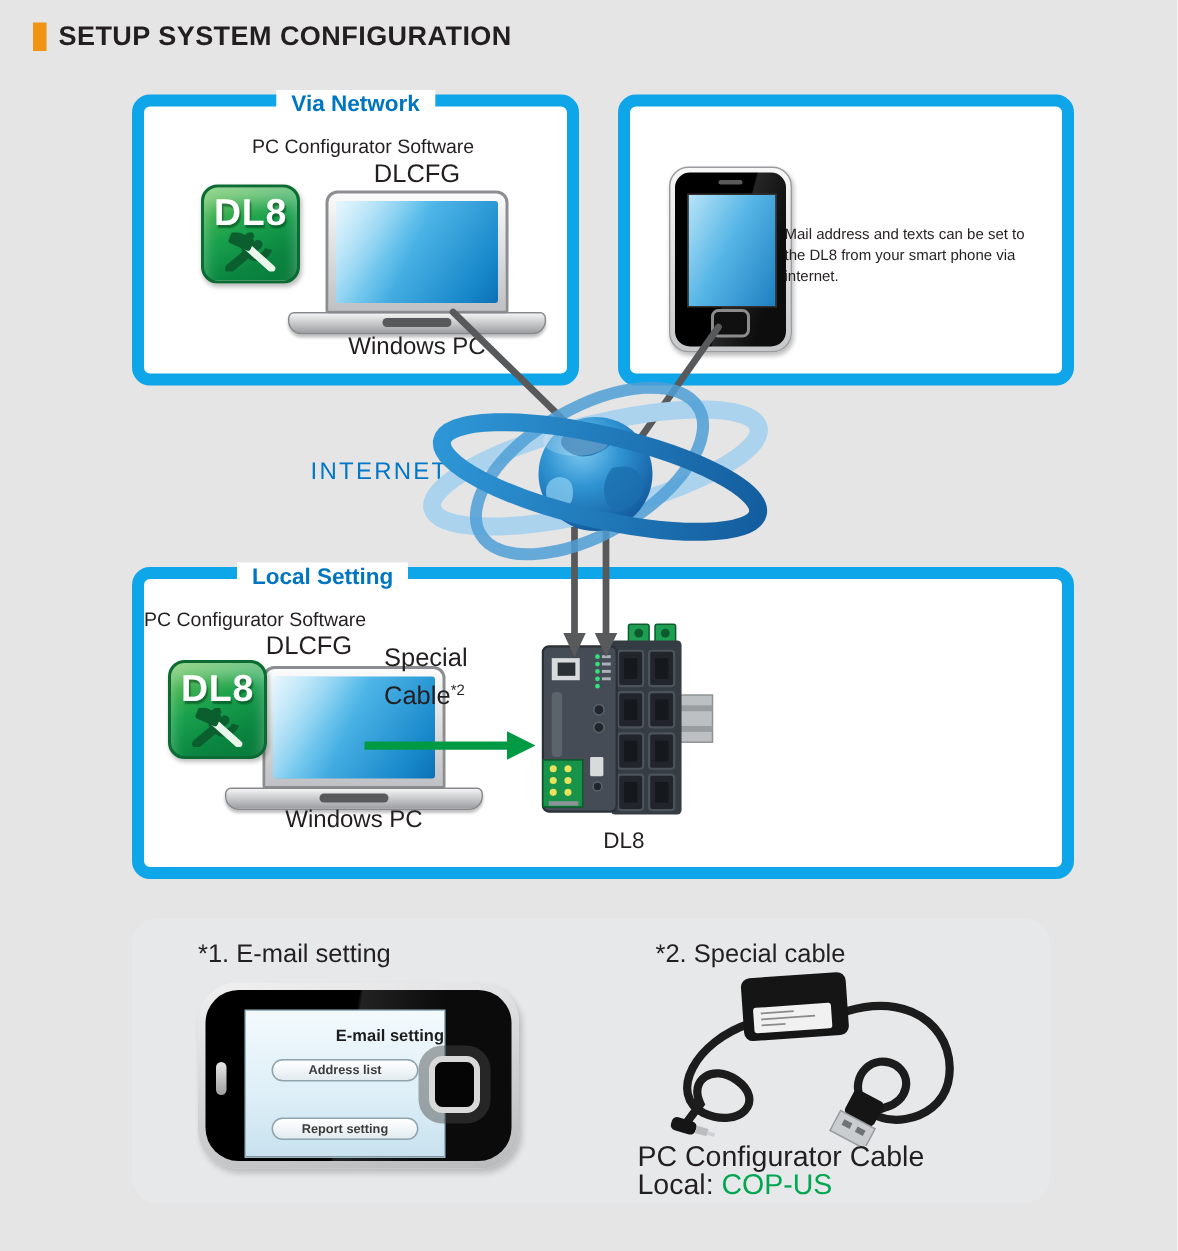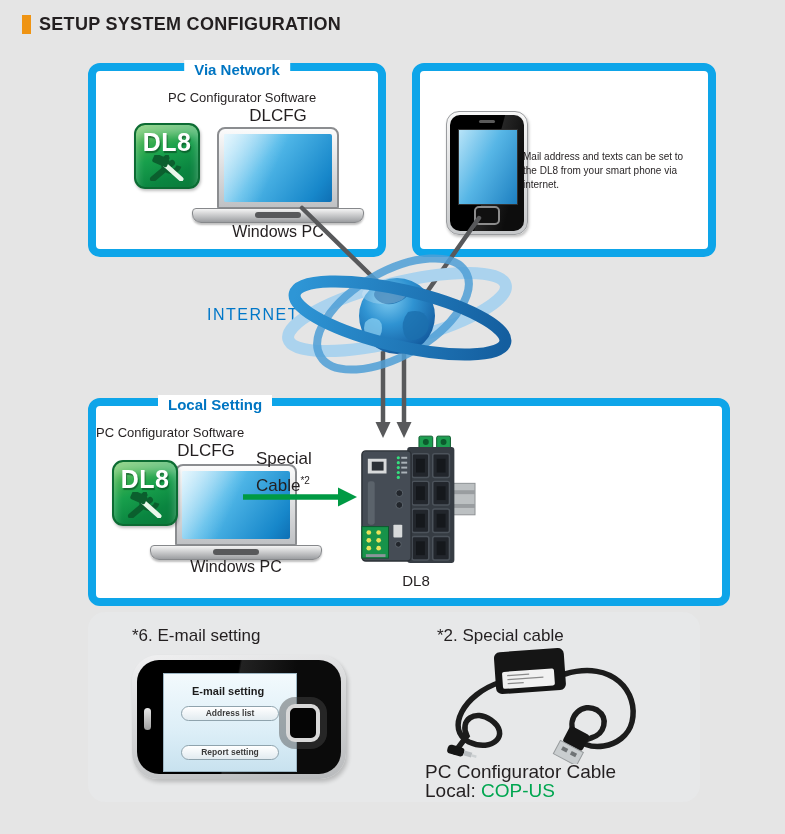--- a/index.html
+++ b/index.html
@@ -8,21 +8,21 @@
 
   
   .hdr{position:absolute;left:22px;top:14px;display:flex;align-items:center;}
   .hdr-bullet{width:9px;height:19px;background:#ef9413;margin-right:8px;}
   .hdr-title{font-size:18px;font-weight:bold;letter-spacing:.3px;}
 
   
   .gbox{position:absolute;border:8px solid #0ea5e9;border-radius:12px;background:#fff;}
   .box-via{left:88px;top:63px;width:282px;height:178px;}
   .box-mail{left:412px;top:63px;width:288px;height:178px;}
-  .box-local{left:88px;top:398px;width:612px;height:192px;padding-left:14px;}
+  .box-local{left:88px;top:378px;width:612px;height:192px;}
   .legend{position:absolute;top:-11px;background:#fff;padding:0 10px;font-size:15px;
           font-weight:bold;color:#0075c2;white-space:nowrap;line-height:20px;}
   .legend-center{left:50%;transform:translateX(-50%);}
   .legend sup{font-size:10px;}
   .soft-label{position:absolute;font-size:13px;width:220px;}
   .soft-name{position:absolute;font-size:17px;text-align:center;width:220px;}
   .pc-label{position:absolute;font-size:16px;text-align:center;width:220px;}
 
   
   .dl8-icon{position:absolute;width:62px;height:62px;border-radius:11px;
@@ -77,21 +77,21 @@
      background:#e7e8e9;border-radius:17px;}
   .note-heading{position:absolute;font-size:17px;}
 
   
   .phone-l{position:absolute;left:44px;top:43px;width:214px;height:124px;border-radius:26px;
      background:linear-gradient(170deg,#f0f0f1,#b8babc);box-shadow:2px 3px 4px rgba(0,0,0,.2);}
   .phone-l-body{position:absolute;inset:5px;border-radius:22px;overflow:hidden;
      background:linear-gradient(100deg,#000 46%,#222 47%,#0b0b0b 72%);}
   .phone-l-screen{position:absolute;left:26px;top:13px;width:132px;height:97px;
      background:linear-gradient(#f3fafd 0%,#dceef7 60%,#c8e2ef 100%);border:1px solid #9db6c4;}
-  .screen-title{font-size:11px;font-weight:bold;text-align:left;margin-top:11px;color:#1c1c1c;padding-left:28px;}
+  .screen-title{font-size:11px;font-weight:bold;text-align:right;margin-top:11px;color:#1c1c1c;padding-left:28px;}
   .screen-btn{width:96px;height:13px;margin:0 auto;border:1px solid #8fa3ad;border-radius:8px;
      background:linear-gradient(#ffffff,#e2ebf0);font-size:8.5px;font-weight:bold;color:#3c3c3c;
      text-align:center;line-height:13px;}
   .screen-btn.b1{margin-top:9px;}
   .screen-btn.b2{margin-top:24px;}
   .phone-l-slit{position:absolute;left:12px;top:53px;width:7px;height:22px;border-radius:4px;
      background:linear-gradient(#e8e8e8,#9e9e9e);}
   .phone-l-home{position:absolute;right:21px;top:44px;width:26px;height:30px;border-radius:9px;
      border:4.5px solid #d9d9d9;background:#050505;box-shadow:0 0 0 7px rgba(70,70,70,.45);}
 
@@ -284,21 +284,21 @@
       <circle cx="117" cy="64" r="38" fill="url(#sph)"></circle>
       <path d="M96 38 q14 -8 26 -2 q10 5 2 11 q-12 8 -22 4 q-12 -6 -6 -13z" fill="#1c6fae" opacity=".85"></path>
       <path d="M128 60 q16 -4 20 8 q3 12 -8 18 q-12 6 -16 -4 q-4 -12 4 -22z" fill="#1c6fae" opacity=".8"></path>
       <path d="M92 66 q10 0 10 10 q0 12 -10 10 q-8 -2 -8 -10 q0 -8 8 -10z" fill="#8fd2f2" opacity=".7"></path>
       <ellipse cx="104" cy="42" rx="22" ry="10" fill="#ffffff" opacity=".22"></ellipse>
       <ellipse cx="120" cy="66" rx="108" ry="28" fill="none" stroke="url(#ringd)" stroke-width="12" transform="rotate(13 120 66)"></ellipse>
     </svg>
   </div>
 
   <div class="notes-panel">
-    <div class="note-heading" style="left:44px;top:14px;">*6. E-mail setting</div>
+    <div class="note-heading" style="left:44px;top:14px;">*1. E-mail setting</div>
 
     <div class="phone-l">
       <div class="phone-l-body">
         <div class="phone-l-screen">
           <div class="screen-title">E-mail setting</div>
           <div class="screen-btn b1">Address list</div>
           <div class="screen-btn b2">Report setting</div>
         </div>
         <div class="phone-l-home"></div>
       </div>

